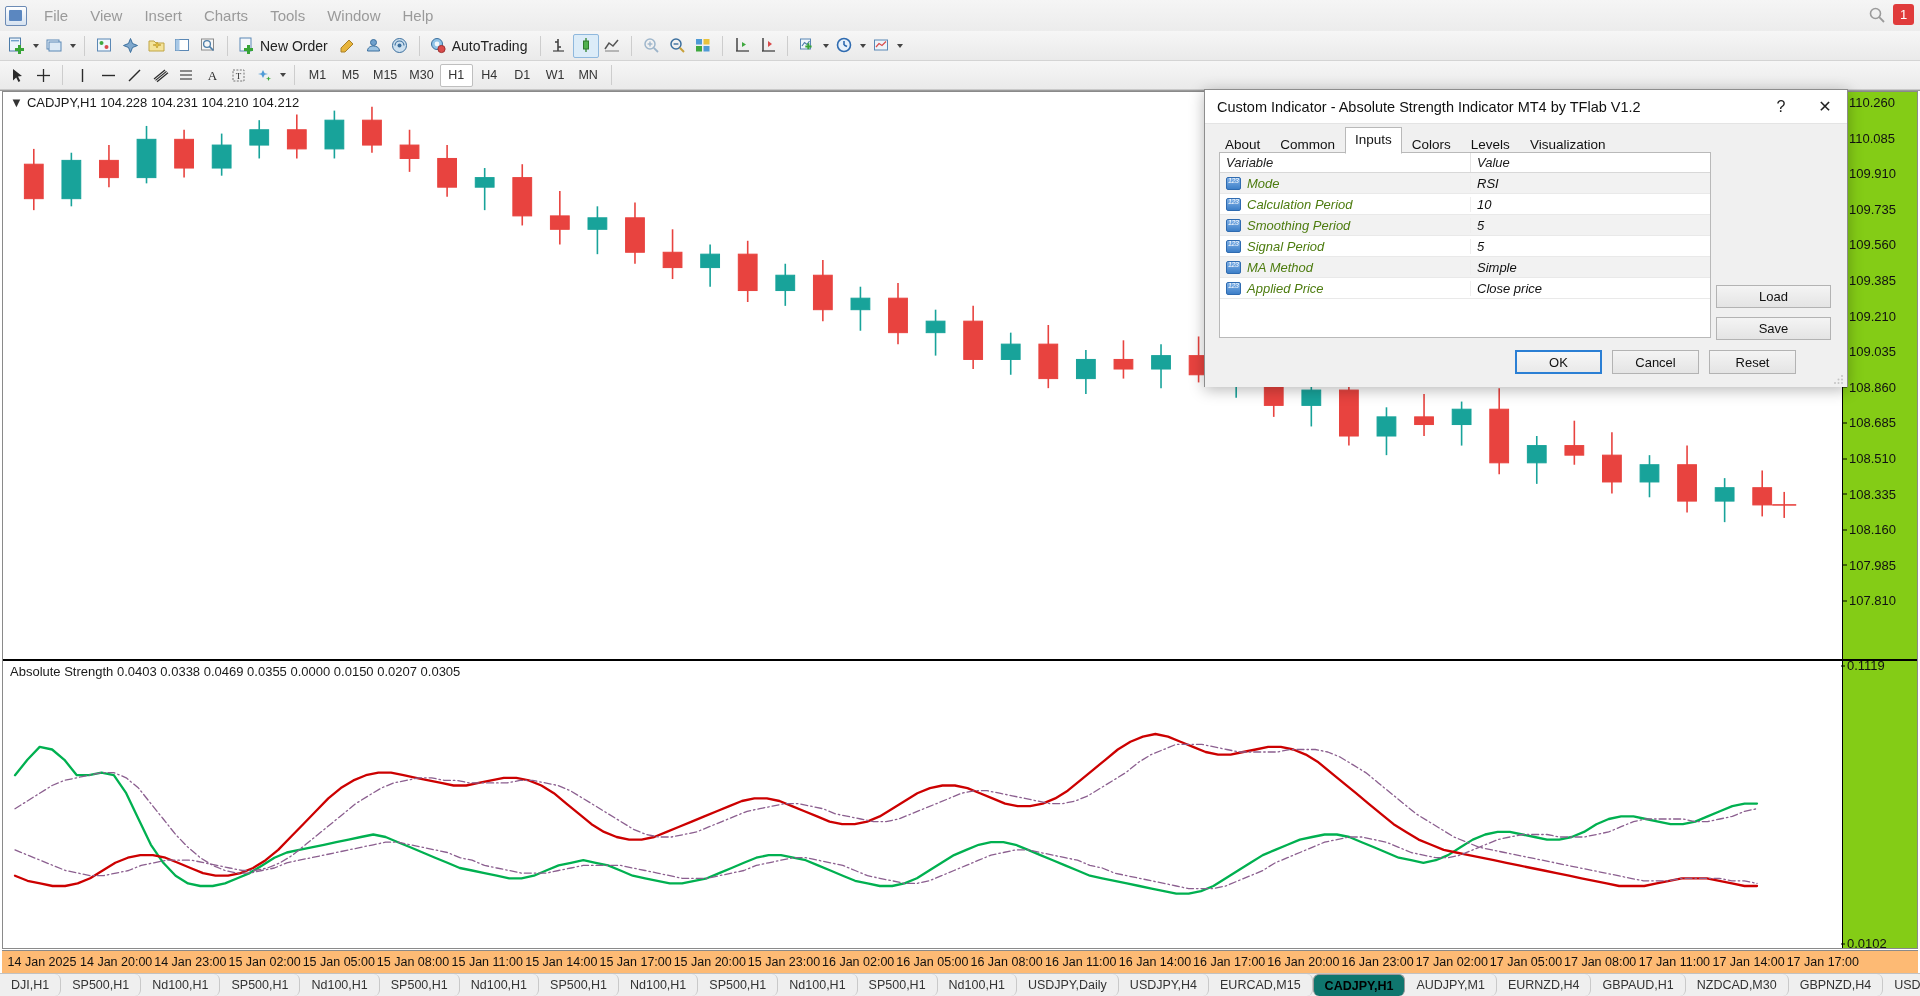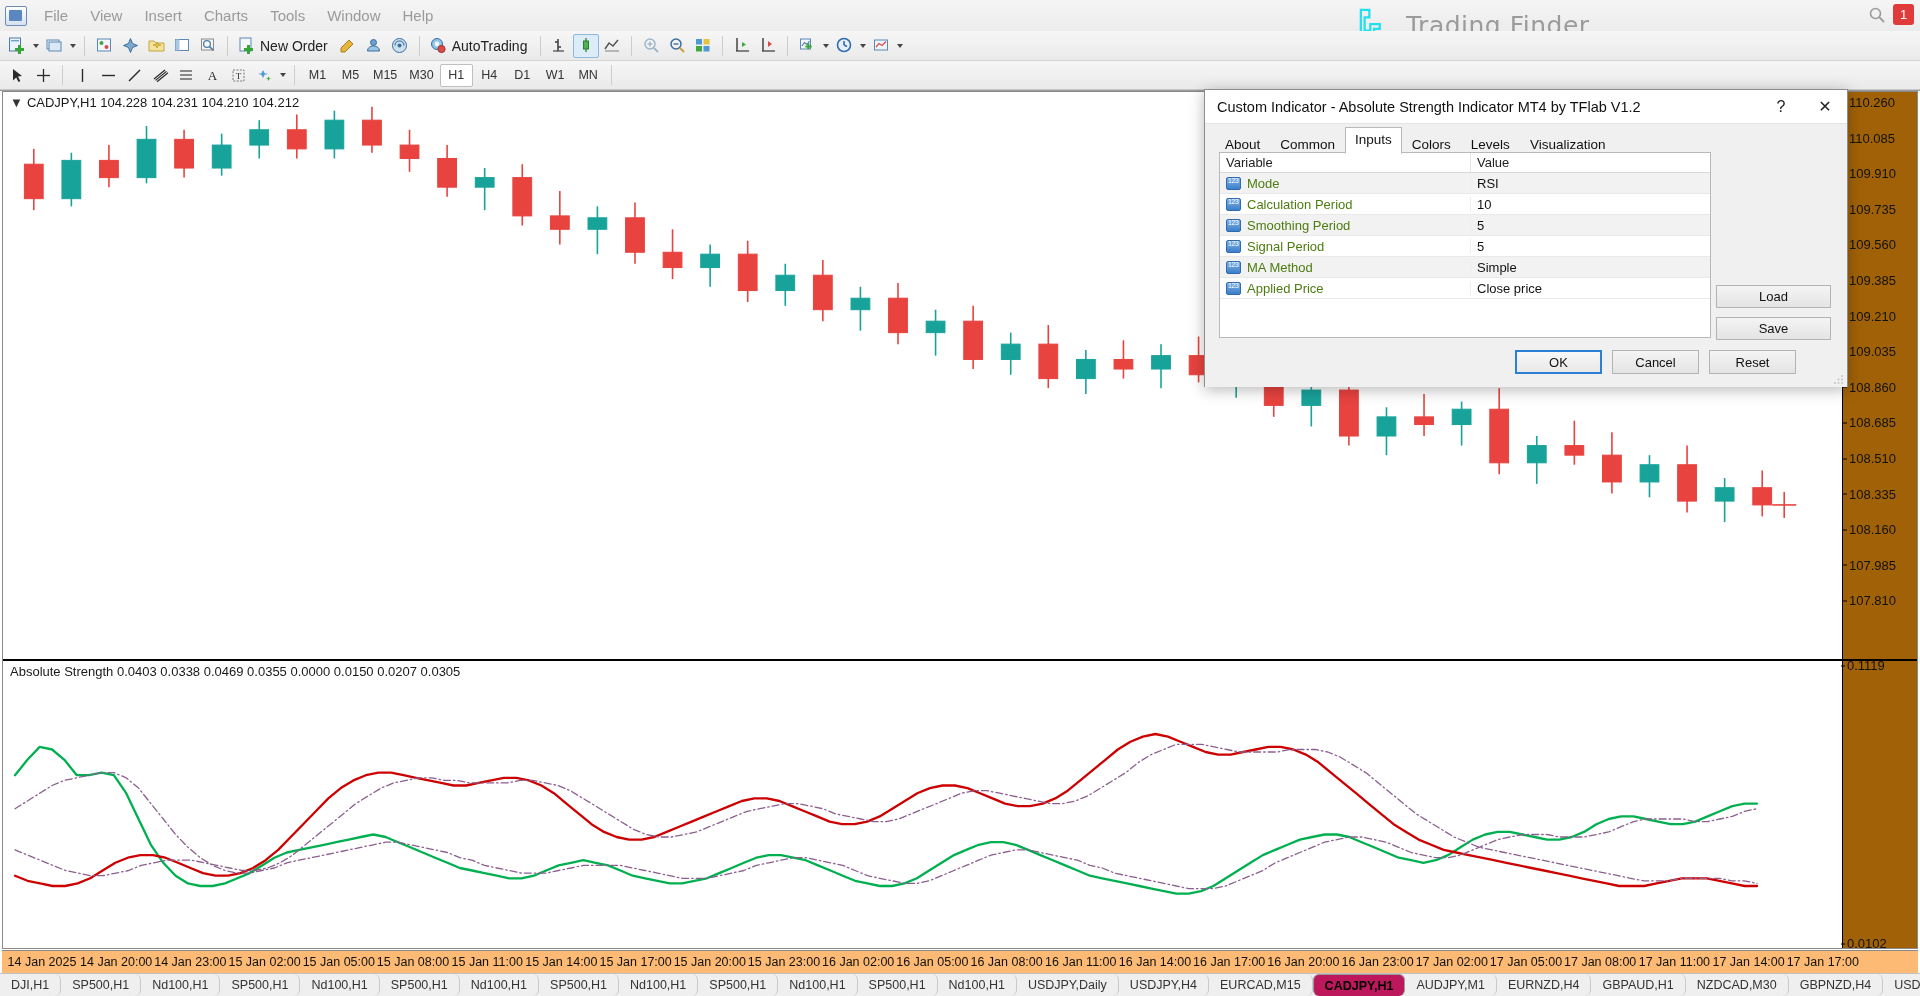--- a/index.html
+++ b/index.html
@@ -87,21 +87,21 @@
   .sub-pane { position:absolute; left:0; top:569px; right:0; bottom:0; }
 
   .pane-label {
     position:absolute; left:7px; top:3px; font-size:13px; color:#1a1a1a;
     white-space:nowrap; z-index:6; cursor:default;
   }
   .pane-label .caret { display:inline-block; margin-right:4px; color:#333;}
 
   .axis-v {
     position:absolute; right:0; top:0; bottom:0; width:75px;
-    border-left:1px solid #000; background:#a16207; z-index:5;
+    border-left:1px solid #000; background:#84cc16; z-index:5;
   }
   .axis-tick {
     position:absolute; left:6px; font-size:13px; color:#111; white-space:nowrap;
     transform:translateY(-50%);
   }
   .axis-tick:before{
     content:""; position:absolute; left:-6px; top:50%; width:4px; height:1px; background:#000;
   }
   .axis-h {
     position:absolute; left:2px; right:2px; bottom:0px; height:23px;
@@ -119,21 +119,21 @@
     position:absolute; left:0; bottom:0; width:1920px; height:23px;
     background:#efefef; border-top:1px solid #c2c2c2;
     display:flex; align-items:stretch; overflow:hidden;
   }
   .tabbar .tab {
     display:flex;align-items:center;justify-content:center;
     padding:0 11px; font-size:12.5px; color:#333; cursor:default;
     border-right:1px solid #c9c9c9; white-space:nowrap;border-radius:6px;
   }
   .tabbar .tab.active {
-    background:#be185d; color:#000; font-weight:bold;
+    background:#0f766e; color:#000; font-weight:bold;
     border-left:1px solid #9a9a9a; border-right:1px solid #9a9a9a; border-top:1px solid #9a9a9a;
   }
 
   
   .dialog {
     position:absolute; left:1204px; top:89px; width:644px; height:298px;
     background:#f0f0f0; border:1px solid #8d8d8d;
     box-shadow:0 3px 14px rgba(0,0,0,.28);
     z-index:50; font-size:13px;
   }
@@ -156,21 +156,21 @@
     padding:4px 9px 4px 9px; font-size:13.5px; color:#111; cursor:default;
     border:1px solid transparent; border-bottom:none; position:relative; top:2px;
   }
   .dtab.active {
     background:#fff; border:1px solid #b9b9b9; border-bottom:1px solid #fff;
     top:0; padding-bottom:6px; z-index:3;
   }
 
   .grid-box {
     position:absolute; left:14px; top:28px; width:492px; height:186px;
-    background:#fff; border:1px solid #b9b9b9; overflow:hidden;
+    background:#fff; border:1px solid #b9b9b9; overflow:hidden;font-style:italic;
   }
   .grid-head {
     display:flex; height:20px; border-bottom:1px solid #d8d8d8; background:#fff;
   }
   .grid-head div { font-size:13px; color:#222; padding:2px 0 0 6px; }
   .col-var { width:250px; }
   .col-val { flex:1; border-left:1px solid #e4e4e4; }
   .grow { display:flex; height:21px; align-items:center; border-bottom:1px solid #e9e9e9; }
   .grow:nth-child(odd) { background:#f2f2f2; }
   .grow .c1 { width:250px; display:flex; align-items:center; gap:6px; padding-left:6px; }
@@ -214,26 +214,20 @@
   <div class="menubar">
     <div class="app-icon"></div>
     <div class="mi">File</div>
     <div class="mi">View</div>
     <div class="mi">Insert</div>
     <div class="mi">Charts</div>
     <div class="mi">Tools</div>
     <div class="mi">Window</div>
     <div class="mi">Help</div>
 
-    <div class="logo-wrap">
-      <svg class="logo-mark" viewBox="0 0 40 38">
-        <path d="M4 3 h9 v8 h-5 v14 h6 v-7 h10 v5 h-6 v4 h11 v8 h-25 z" fill="none" stroke="#22e0f0" stroke-width="2.4" stroke-linejoin="miter"></path>
-      </svg>
-      <span class="logo-text">Trading Finder</span>
-    </div>
 
     <div class="win-right">
       <svg class="win-search" viewBox="0 0 18 18">
         <circle cx="7.5" cy="7.5" r="5" fill="none" stroke="#555" stroke-width="1.6"></circle>
         <line x1="11.2" y1="11.2" x2="16" y2="16" stroke="#555" stroke-width="1.8"></line>
       </svg>
       <div class="win-badge">1</div>
     </div>
   </div>
 

